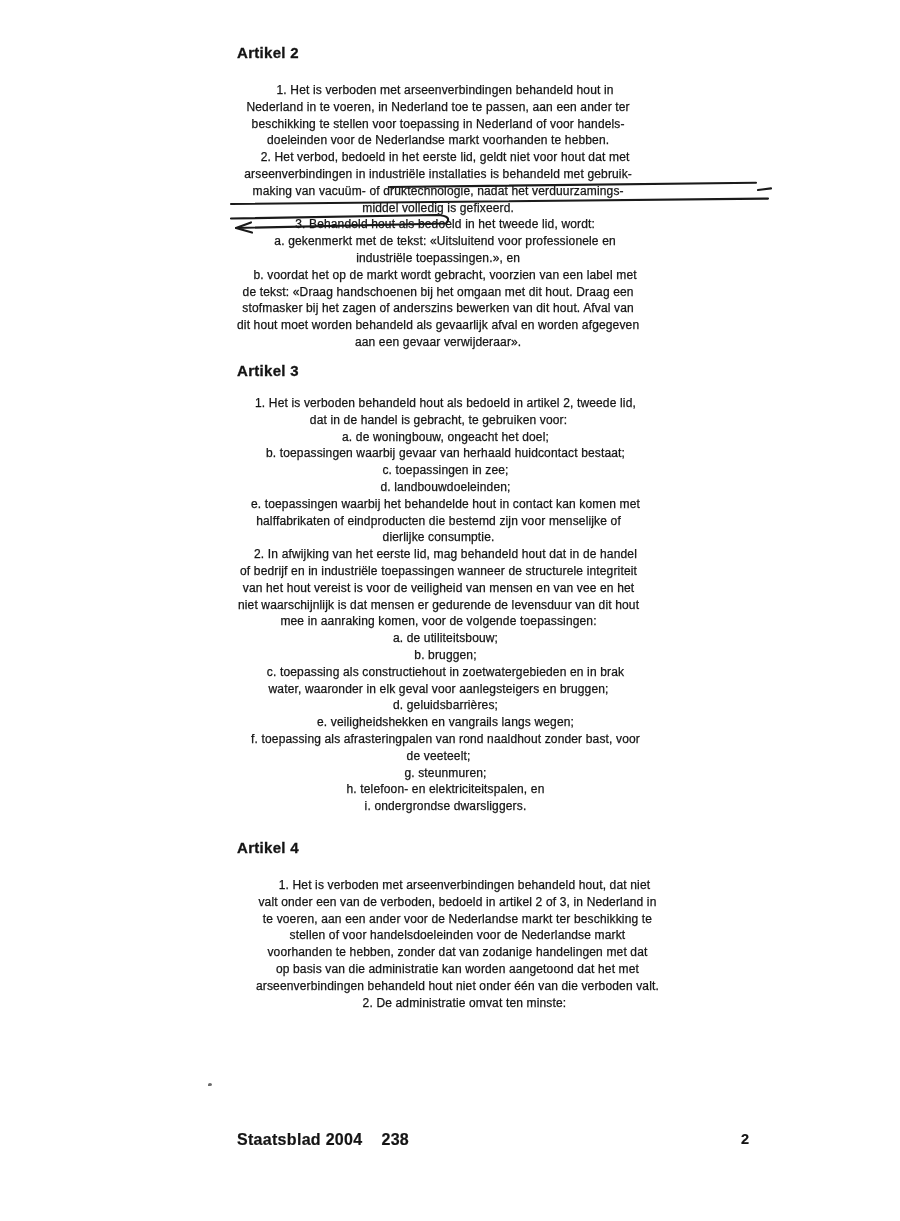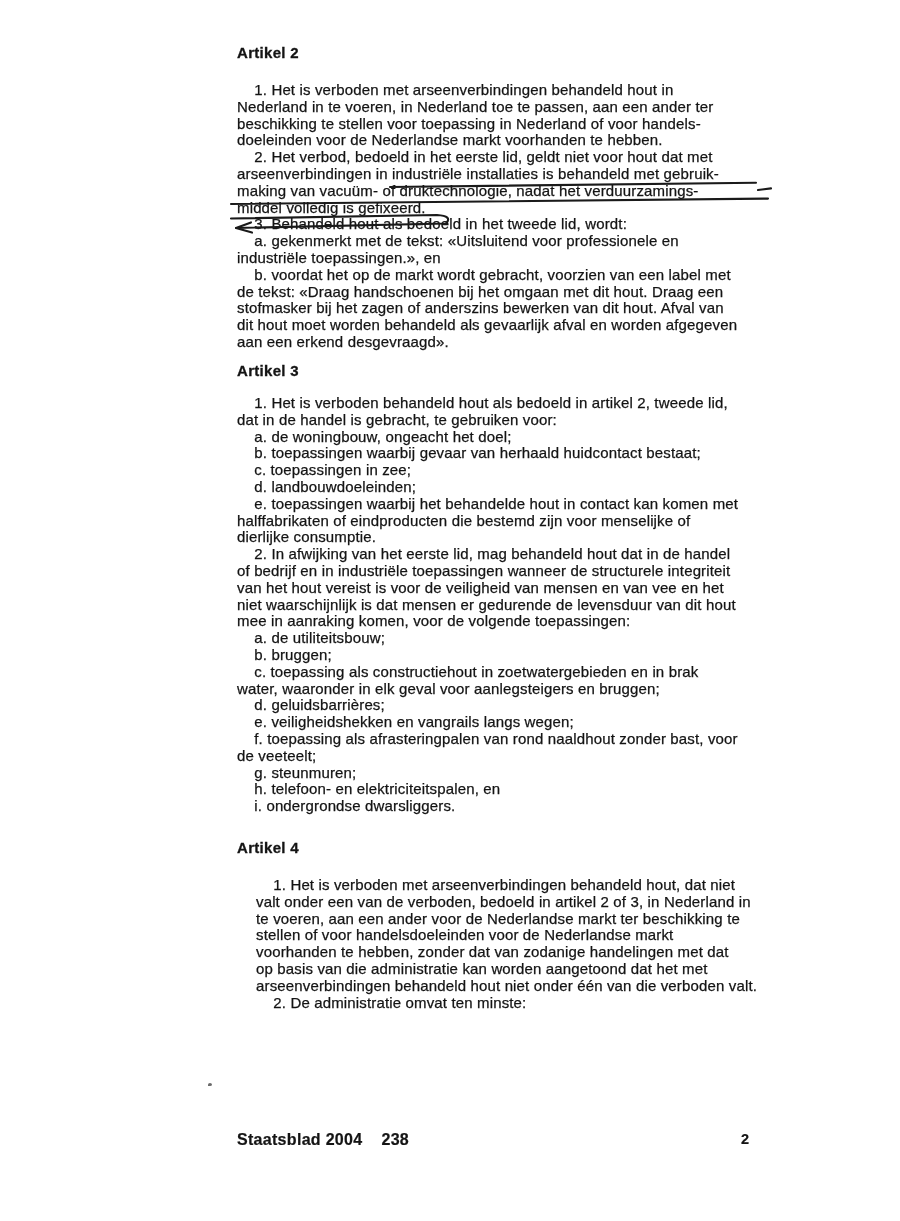--- a/index.html
+++ b/index.html
@@ -7,22 +7,22 @@
     position:relative; width:884px; height:1221px; background:#ffffff;
     font-family:"Liberation Sans", sans-serif; color:#141414; overflow:hidden;
   }
   .heading {
     position:absolute; left:237px; font-size:15px; font-weight:700;
     letter-spacing:0.3px; line-height:15px; white-space:pre;
     -webkit-text-stroke:0.3px #141414;
   }
   .lines { position:absolute; left:237px; }
   .line {
-    font-size:15px; line-height:16.8px; height:16.8px; white-space:pre;
-    letter-spacing:0.15px; -webkit-text-stroke:0.25px #141414;
+    font-size:12px; line-height:16.8px; height:16.8px; white-space:pre;
+    letter-spacing:0.15px;text-align:center; -webkit-text-stroke:0.25px #141414;
   }
   .pen-overlay { position:absolute; left:0; top:0; pointer-events:none; }
   .footer-left {
     position:absolute; left:237px; top:1131px; font-size:16px; font-weight:700;
     letter-spacing:0.3px; white-space:pre; -webkit-text-stroke:0.2px #141414;
   }
   .footer-page {
     position:absolute; left:741px; top:1131px; font-size:14.5px; font-weight:700;
     -webkit-text-stroke:0.2px #141414;
   }
@@ -47,21 +47,21 @@
         <div class="line">arseenverbindingen in industriële installaties is behandeld met gebruik-</div>
         <div class="line">making van vacuüm- of druktechnologie, nadat het verduurzamings-</div>
         <div class="line">middel volledig is gefixeerd.</div>
         <div class="line">    3. Behandeld hout als bedoeld in het tweede lid, wordt:</div>
         <div class="line">    a. gekenmerkt met de tekst: «Uitsluitend voor professionele en</div>
         <div class="line">industriële toepassingen.», en</div>
         <div class="line">    b. voordat het op de markt wordt gebracht, voorzien van een label met</div>
         <div class="line">de tekst: «Draag handschoenen bij het omgaan met dit hout. Draag een</div>
         <div class="line">stofmasker bij het zagen of anderszins bewerken van dit hout. Afval van</div>
         <div class="line">dit hout moet worden behandeld als gevaarlijk afval en worden afgegeven</div>
-        <div class="line">aan een erkend desgevraagd».</div>
+        <div class="line">aan een gevaar verwijderaar».</div>
       </div>
       <div class="heading" style="top: 363px;">Artikel 3</div>
       <div class="lines" style="top: 395px;">
         <div class="line">    1. Het is verboden behandeld hout als bedoeld in artikel 2, tweede lid,</div>
         <div class="line">dat in de handel is gebracht, te gebruiken voor:</div>
         <div class="line">    a. de woningbouw, ongeacht het doel;</div>
         <div class="line">    b. toepassingen waarbij gevaar van herhaald huidcontact bestaat;</div>
         <div class="line">    c. toepassingen in zee;</div>
         <div class="line">    d. landbouwdoeleinden;</div>
         <div class="line">    e. toepassingen waarbij het behandelde hout in contact kan komen met</div>

